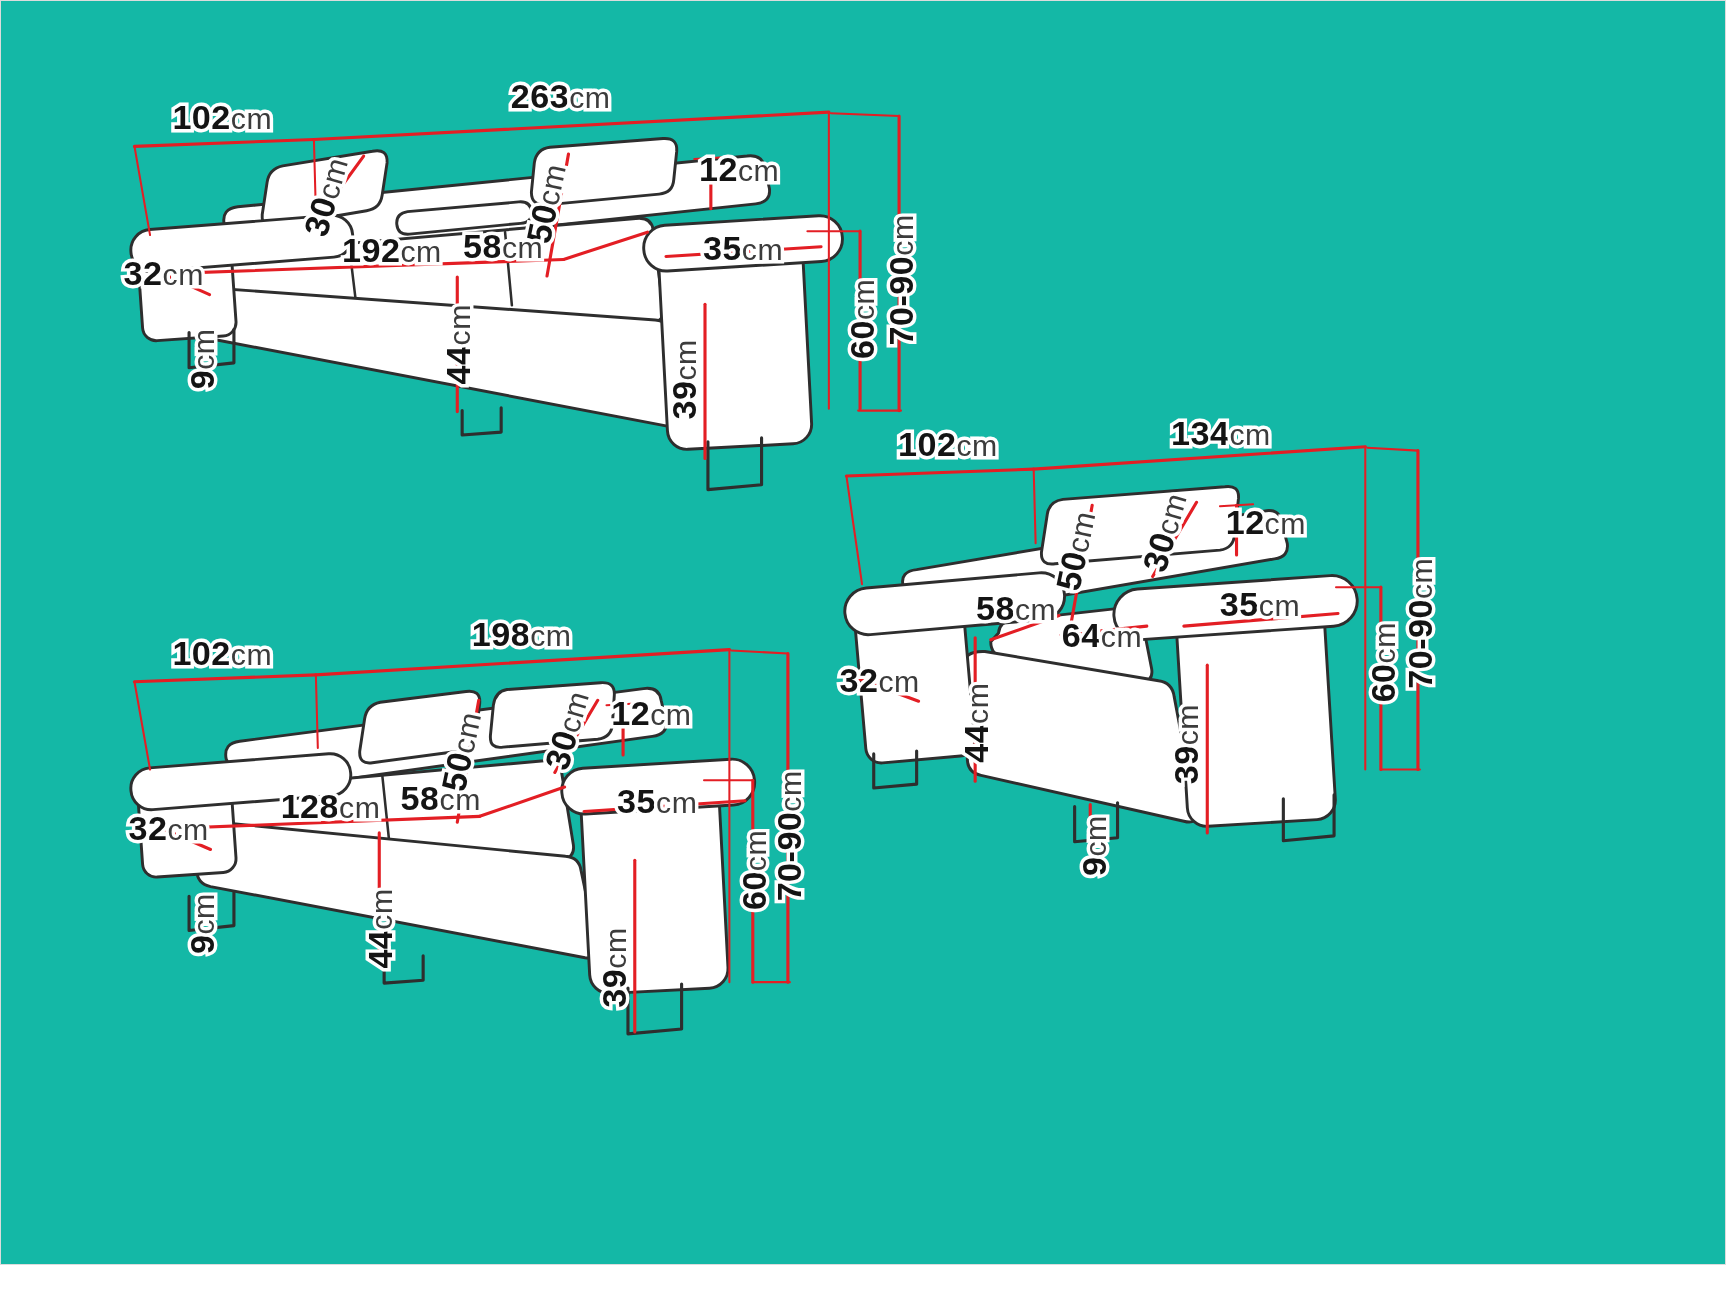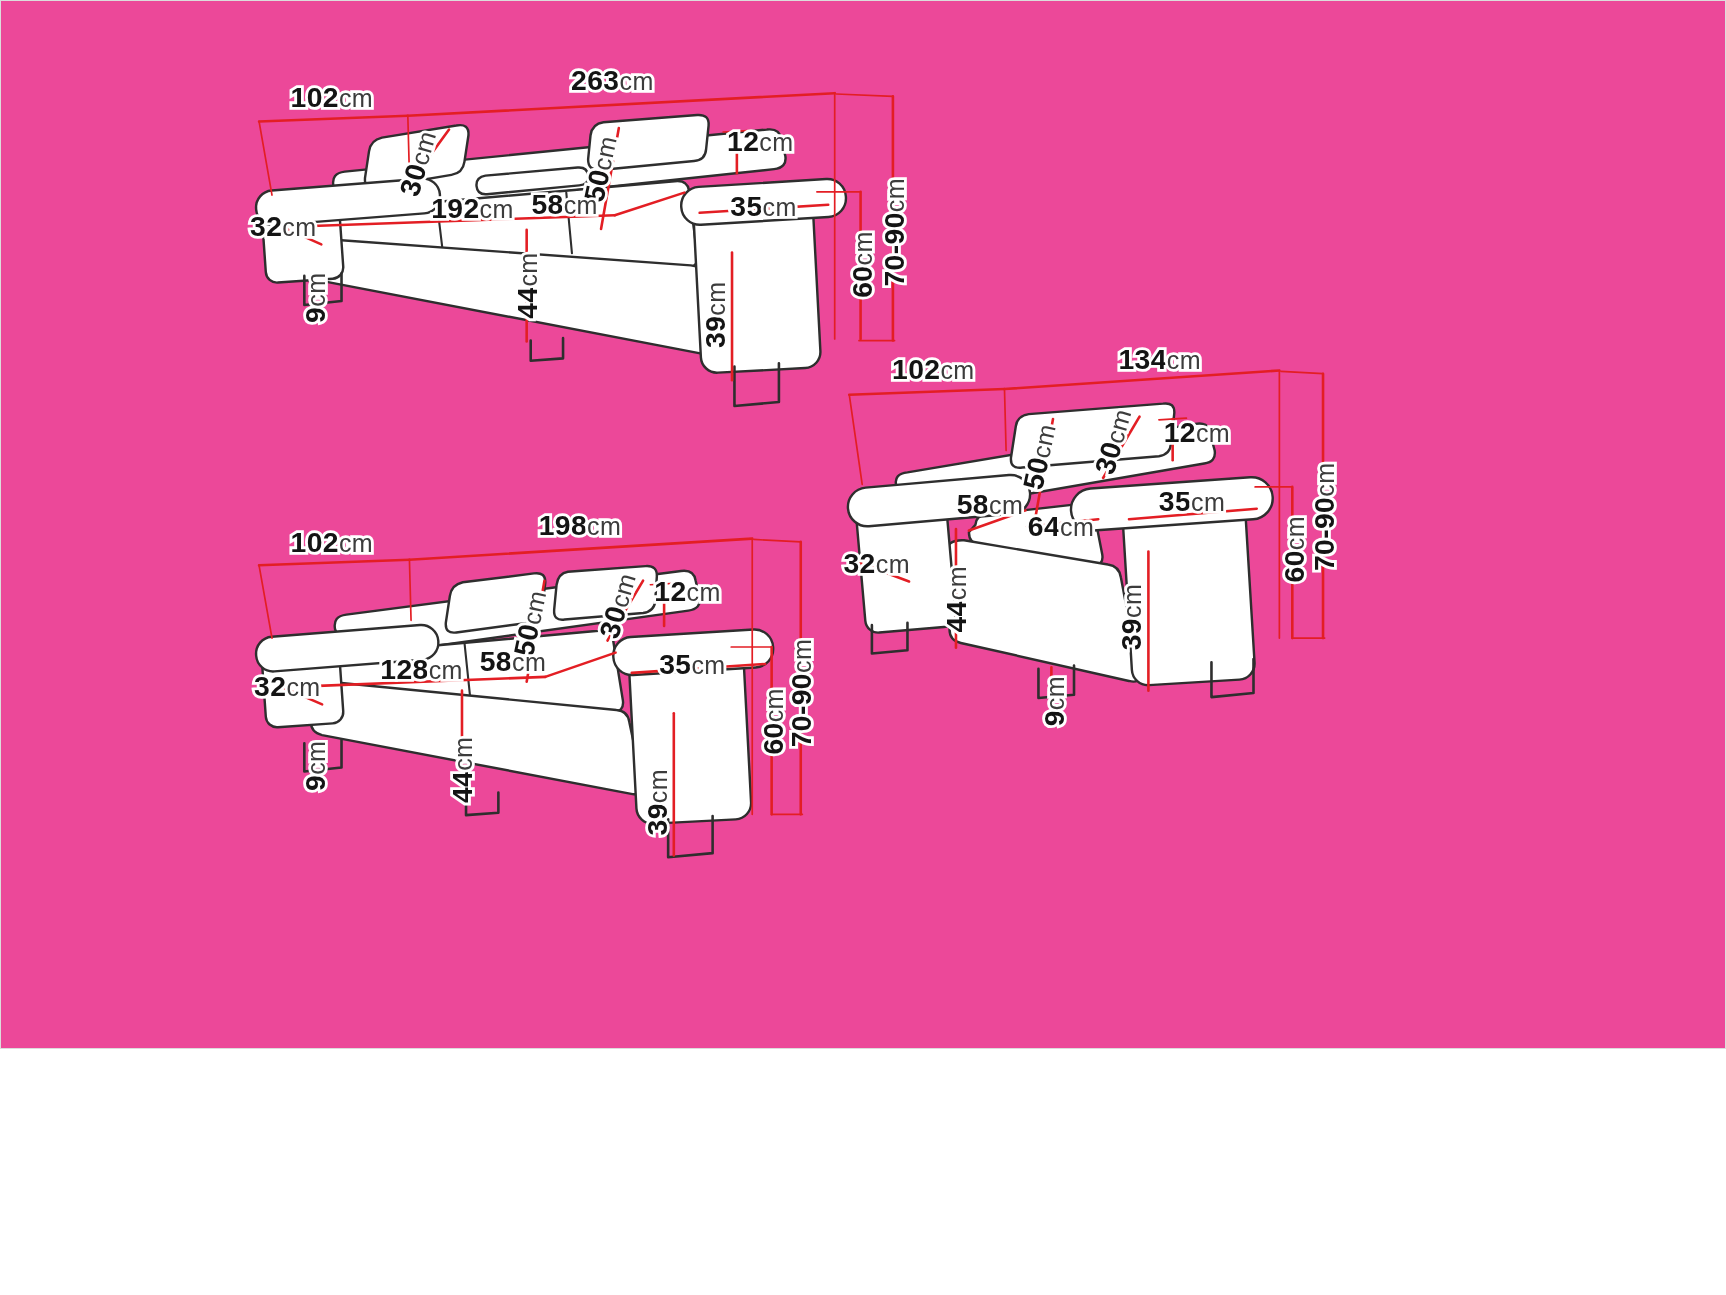--- a/index.html
+++ b/index.html
@@ -1,17 +1,17 @@
 <!DOCTYPE html>
 <html style="--accent: #e31e24; --line: #2e2e2e; --text: #141414;"><head>
 <meta charset="utf-8">
 <style>
   :root { --accent:#e31e24; --line:#2e2e2e; --text:#141414; }
   html,body{margin:0;padding:0;background:#ffffff;}
-  .canvas{position:relative;width:1726px;height:1049px;background:#ec4899;border:1px solid #dcdcdc;box-sizing:border-box;overflow:hidden;}
+  .canvas{position:relative;width:1726px;height:1265px;background:#14b8a6;border:1px solid #dcdcdc;box-sizing:border-box;overflow:hidden;}
   svg{display:block;width:100%;height:100%;}
   .art{fill:#ffffff;stroke:var(--line);stroke-width:3;stroke-linejoin:round;stroke-linecap:round;}
   .cline{fill:none;stroke:var(--line);stroke-width:2.6;stroke-linecap:round;}
   .leg{fill:none;stroke:var(--line);stroke-width:3.2;stroke-linejoin:round;stroke-linecap:round;}
   .dim{stroke:var(--accent);stroke-width:3.2;fill:none;stroke-linecap:round;}
   .thin{stroke-width:2.1;}
   .lab{font-family:"Liberation Sans","DejaVu Sans",sans-serif;font-weight:700;font-size:35px;fill:var(--text);stroke:#ffffff;stroke-width:7px;paint-order:stroke;letter-spacing:.5px;}
   .unit{font-weight:400;font-size:31px;fill:#3c3c3c;}
 </style>
 </head>

